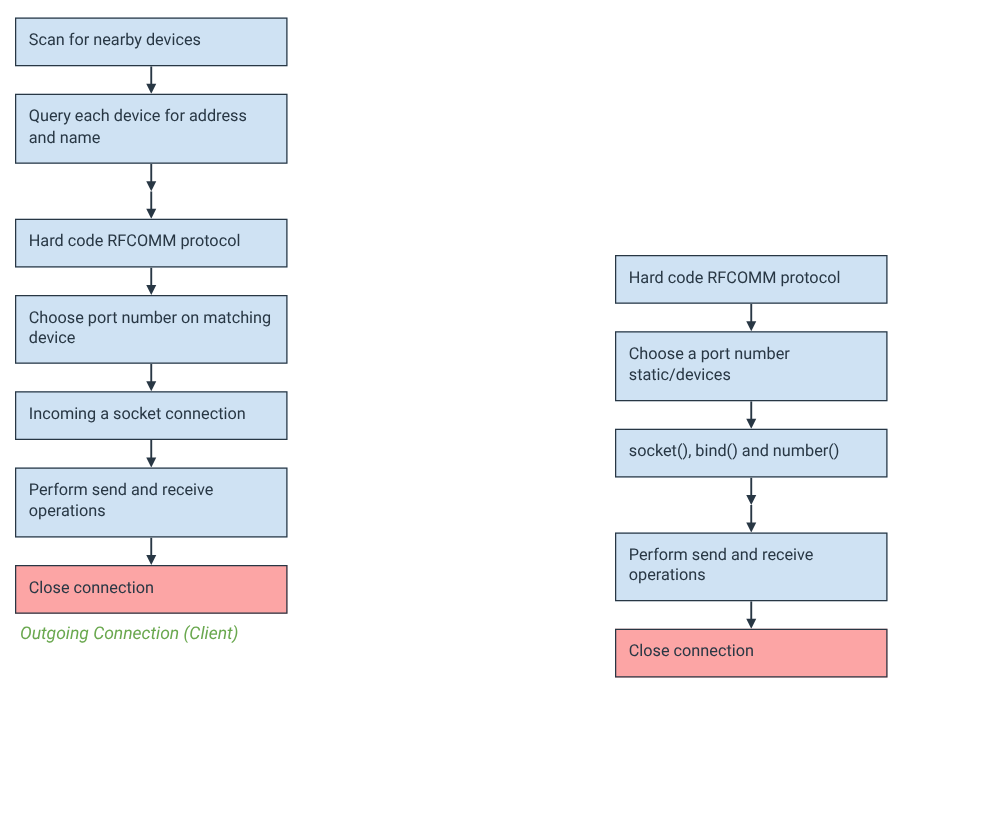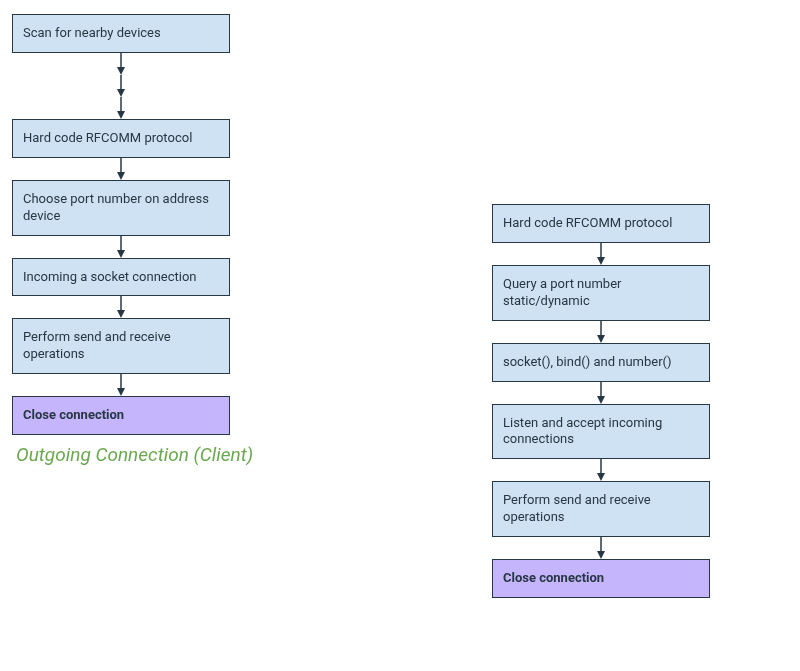--- a/index.html
+++ b/index.html
@@ -36,74 +36,74 @@
       border: 1px solid #283744;
       padding: 10px 10px;
       font-size: 13px;
       color: #283744;
       line-height: 1.3;
     }
     .box-blue {
       background: #cfe2f3;
     }
     .box-red {
-      background: #c4b5fd;
-      font-weight: bold;
+      background: #fca5a5;
     }
     .arrow {
       width: 218px;
       display: flex;
       justify-content: center;
       align-items: center;
       height: 22px;
     }
     .arrow svg {
       display: block;
     }
     .caption {
       font-style: italic;
       color: #6aa84f;
-      font-size: 19px;
+      font-size: 14px;
       margin-top: 8px;
       margin-left: 4px;
     }
   </style>
 </head>
 <body>
 
 <div class="container">
 
   <div class="column col-left">
     <div class="box box-blue">Scan for nearby devices</div>
     <div class="arrow">
       <svg width="12" height="22">
           <line x1="6" y1="0" x2="6" y2="16" stroke="#283744" stroke-width="1.5"></line>
           <polygon points="6,22 2,14 10,14" fill="#283744"></polygon>
         </svg>
     </div>
+    <div class="box box-blue">Query each device for address and name</div>
     <div class="arrow">
       <svg width="12" height="22">
           <line x1="6" y1="0" x2="6" y2="16" stroke="#283744" stroke-width="1.5"></line>
           <polygon points="6,22 2,14 10,14" fill="#283744"></polygon>
         </svg>
     </div>
     <div class="arrow">
       <svg width="12" height="22">
           <line x1="6" y1="0" x2="6" y2="16" stroke="#283744" stroke-width="1.5"></line>
           <polygon points="6,22 2,14 10,14" fill="#283744"></polygon>
         </svg>
     </div>
     <div class="box box-blue">Hard code RFCOMM protocol</div>
     <div class="arrow">
       <svg width="12" height="22">
           <line x1="6" y1="0" x2="6" y2="16" stroke="#283744" stroke-width="1.5"></line>
           <polygon points="6,22 2,14 10,14" fill="#283744"></polygon>
         </svg>
     </div>
-    <div class="box box-blue">Choose port number on address device</div>
+    <div class="box box-blue">Choose port number on matching device</div>
     <div class="arrow">
       <svg width="12" height="22">
           <line x1="6" y1="0" x2="6" y2="16" stroke="#283744" stroke-width="1.5"></line>
           <polygon points="6,22 2,14 10,14" fill="#283744"></polygon>
         </svg>
     </div>
     <div class="box box-blue">Incoming a socket connection</div>
     <div class="arrow">
       <svg width="12" height="22">
           <line x1="6" y1="0" x2="6" y2="16" stroke="#283744" stroke-width="1.5"></line>
@@ -122,35 +122,34 @@
   </div>
 
   <div class="column col-right">
     <div class="box box-blue">Hard code RFCOMM protocol</div>
     <div class="arrow">
       <svg width="12" height="22">
           <line x1="6" y1="0" x2="6" y2="16" stroke="#283744" stroke-width="1.5"></line>
           <polygon points="6,22 2,14 10,14" fill="#283744"></polygon>
         </svg>
     </div>
-    <div class="box box-blue">Query a port number static/dynamic</div>
+    <div class="box box-blue">Choose a port number static/devices</div>
     <div class="arrow">
       <svg width="12" height="22">
           <line x1="6" y1="0" x2="6" y2="16" stroke="#283744" stroke-width="1.5"></line>
           <polygon points="6,22 2,14 10,14" fill="#283744"></polygon>
         </svg>
     </div>
     <div class="box box-blue">socket(), bind() and number()</div>
     <div class="arrow">
       <svg width="12" height="22">
           <line x1="6" y1="0" x2="6" y2="16" stroke="#283744" stroke-width="1.5"></line>
           <polygon points="6,22 2,14 10,14" fill="#283744"></polygon>
         </svg>
     </div>
-    <div class="box box-blue">Listen and accept incoming connections</div>
     <div class="arrow">
       <svg width="12" height="22">
           <line x1="6" y1="0" x2="6" y2="16" stroke="#283744" stroke-width="1.5"></line>
           <polygon points="6,22 2,14 10,14" fill="#283744"></polygon>
         </svg>
     </div>
     <div class="box box-blue">Perform send and receive operations</div>
     <div class="arrow">
       <svg width="12" height="22">
           <line x1="6" y1="0" x2="6" y2="16" stroke="#283744" stroke-width="1.5"></line>

